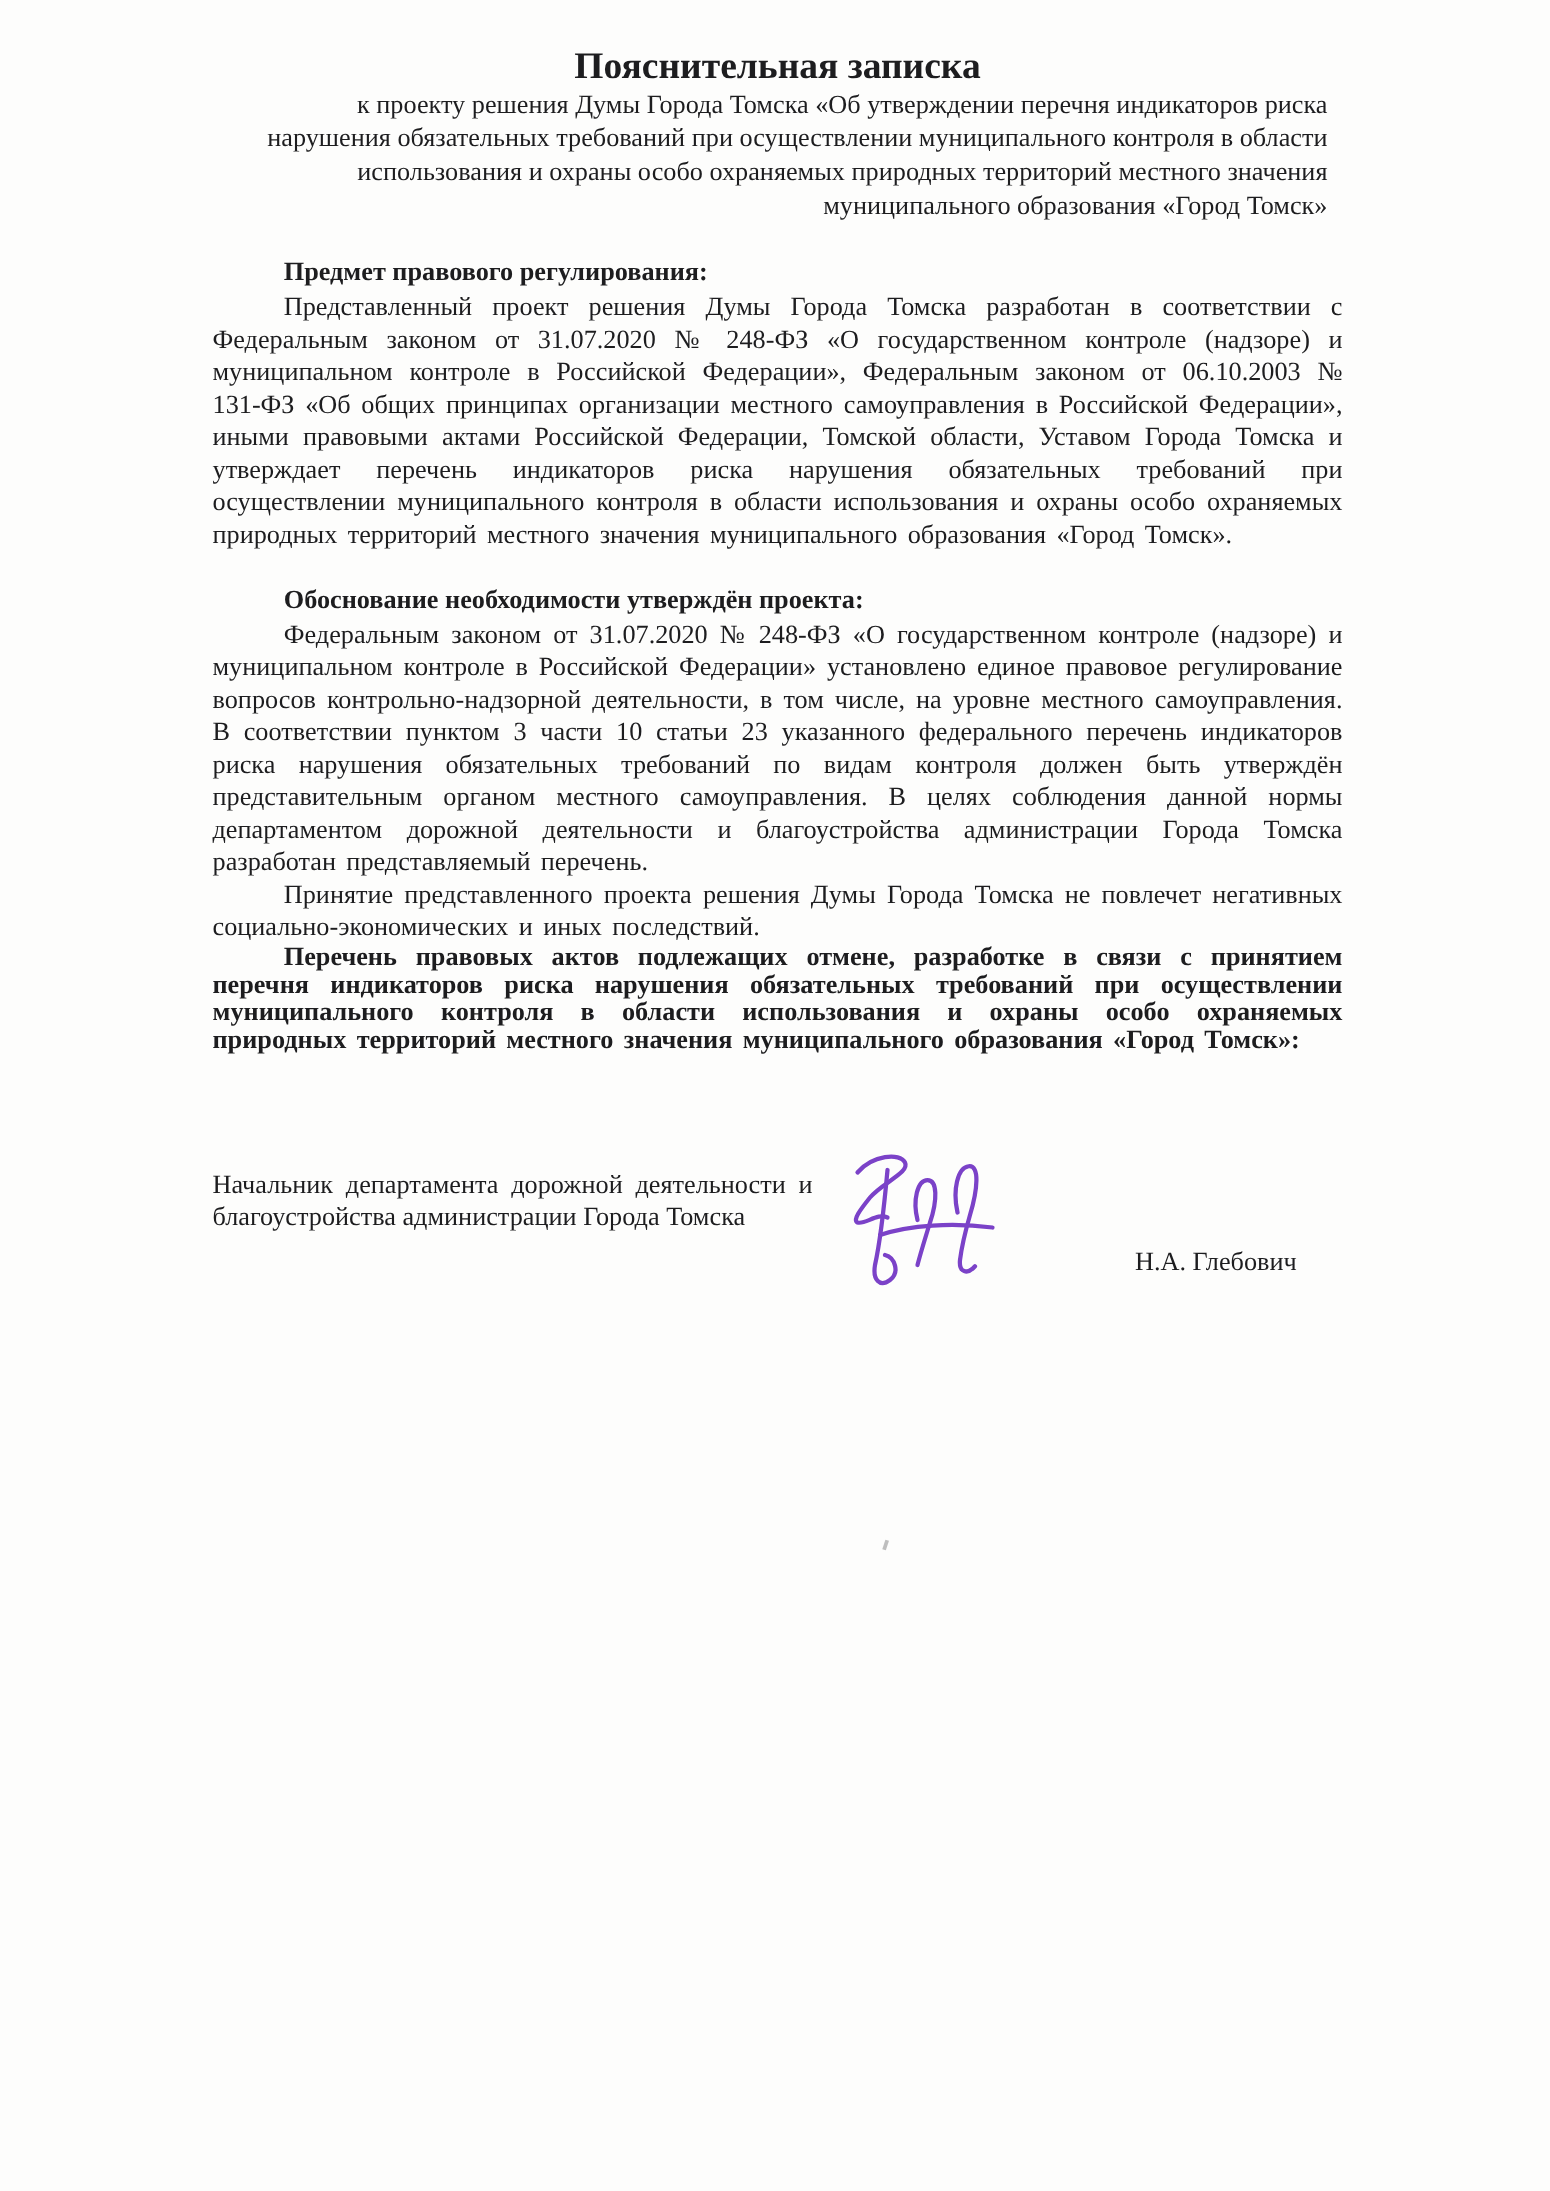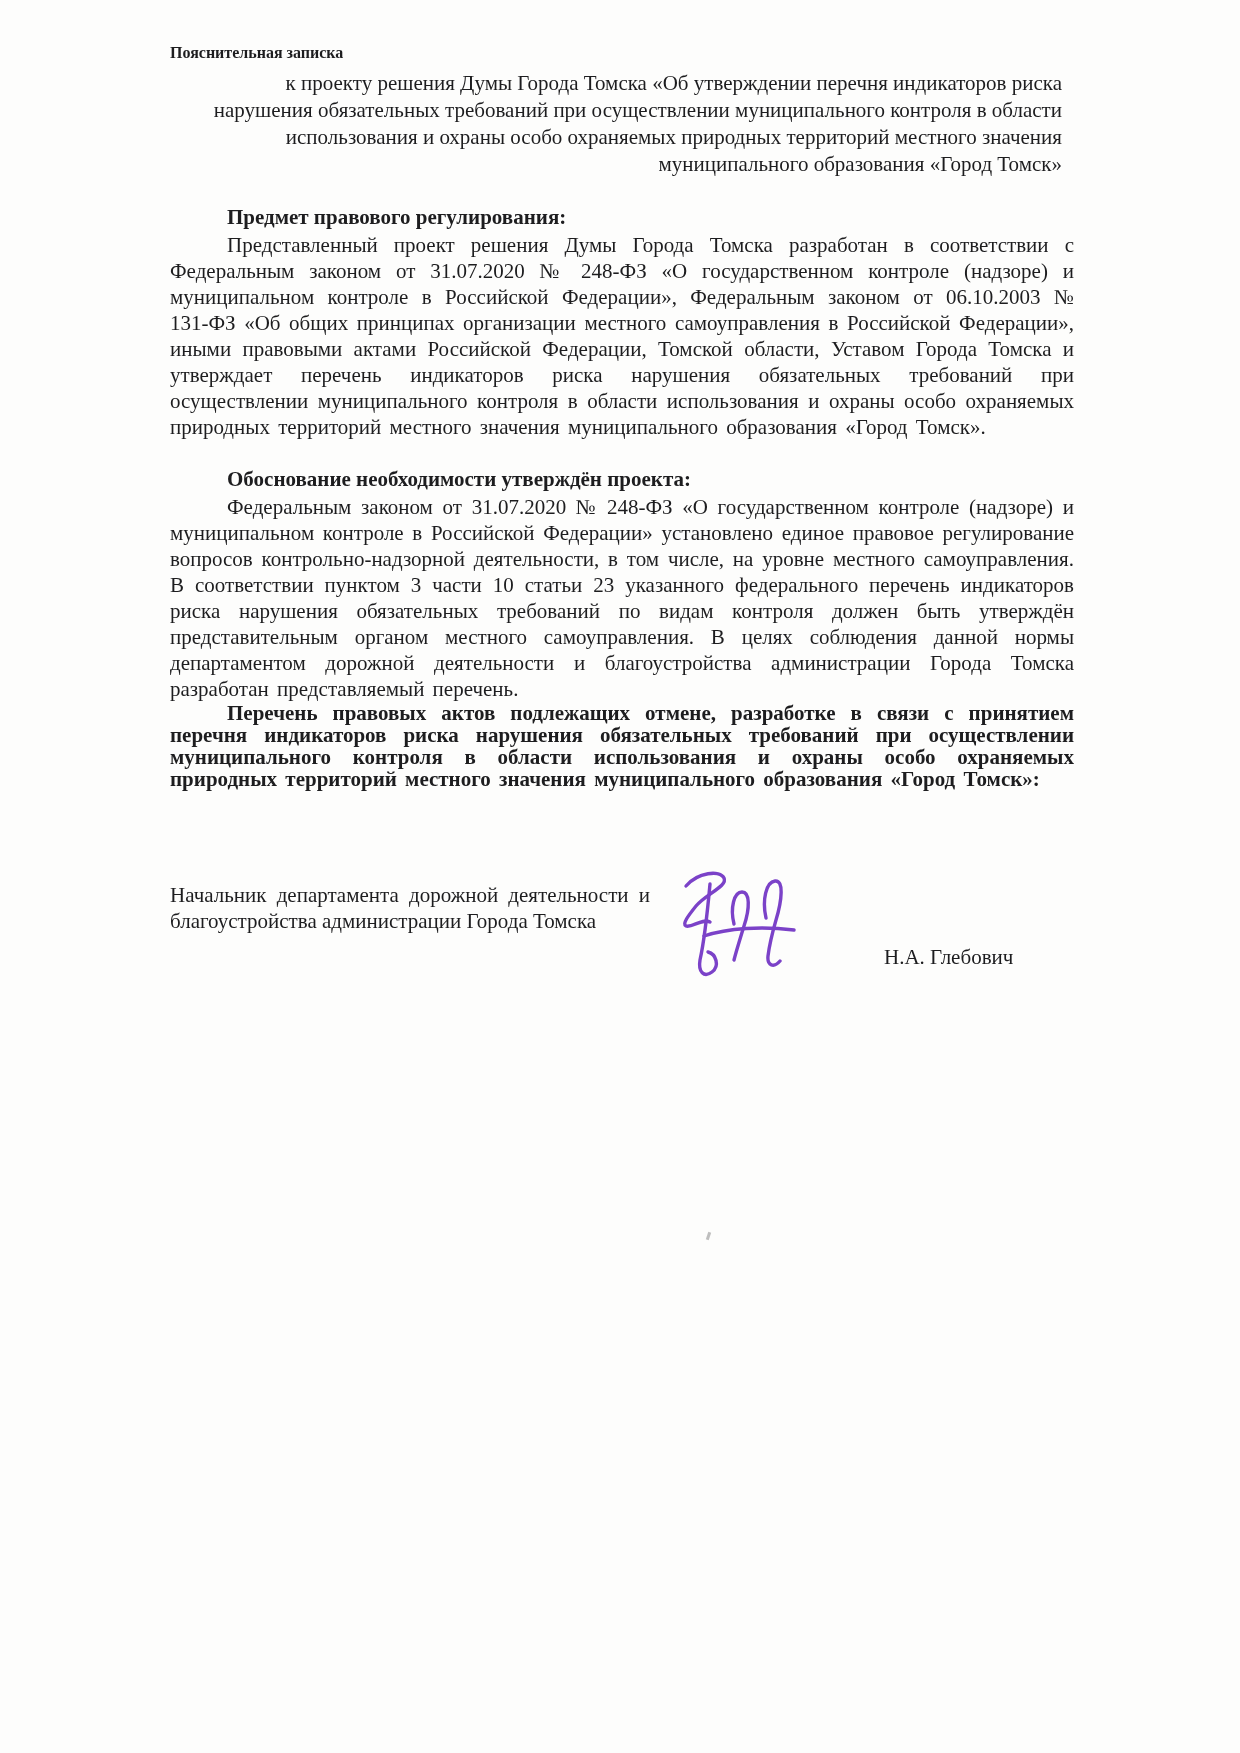--- a/index.html
+++ b/index.html
@@ -16,22 +16,23 @@
     color: #1d1d1f;
     font-family: "Liberation Serif", "DejaVu Serif", serif;
     font-size: 21px;
     line-height: 26px;
     overflow: hidden;
   }
   .content {
     padding: 40px 166px 0 170px;
   }
   .doc-title {
+    text-align: center;
     font-weight: bold;
-    font-size: 16px;
+    font-size: 30px;
     margin: 0;
   }
   .doc-subtitle {
     text-align: right;
     margin: 4px auto 0 auto;
     width: 880px;
     line-height: 27px;
   }
   .section-heading {
     font-weight: bold;
@@ -78,21 +79,21 @@
   }
   .sig-scribble {
     position: absolute;
     left: 488px;
     top: -18px;
     width: 160px;
     height: 125px;
   }
   .sig-name {
     position: absolute;
-    left: 714px;
+    left: 738px;
     top: 62px;
     white-space: nowrap;
     text-align: center;
   }
   .scan-artifact {
     position: absolute;
     left: 707px;
     top: 1232px;
     width: 3px;
     height: 8px;
@@ -112,20 +113,21 @@
     <div class="doc-subtitle">к проекту решения Думы Города Томска «Об утверждении перечня индикаторов риска нарушения обязательных требований при осуществлении муниципального контроля в области использования и охраны особо охраняемых природных территорий местного значения муниципального образования «Город Томск»</div>
 
     <p class="section-heading">Предмет правового регулирования:</p>
 
     <p class="body-par first">Представленный проект решения Думы Города Томска разработан в соответствии с Федеральным законом от 31.07.2020 № 248-ФЗ «О государственном контроле (надзоре) и муниципальном контроле в Российской Федерации», Федеральным законом от 06.10.2003 № 131-ФЗ «Об общих принципах организации местного самоуправления в Российской Федерации», иными правовыми актами Российской Федерации, Томской области, Уставом Города Томска и утверждает перечень индикаторов риска нарушения обязательных требований при осуществлении муниципального контроля в области использования и охраны особо охраняемых природных территорий местного значения муниципального образования «Город Томск».</p>
 
     <p class="section-heading">Обоснование необходимости утверждён проекта:</p>
 
     <p class="body-par first">Федеральным законом от 31.07.2020 № 248-ФЗ «О государственном контроле (надзоре) и муниципальном контроле в Российской Федерации» установлено единое правовое регулирование вопросов контрольно-надзорной деятельности, в том числе, на уровне местного самоуправления. В соответствии пунктом 3 части 10 статьи 23 указанного федерального перечень индикаторов риска нарушения обязательных требований по видам контроля должен быть утверждён представительным органом местного самоуправления. В целях соблюдения данной нормы департаментом дорожной деятельности и благоустройства администрации Города Томска разработан представляемый перечень.</p>
 
+    <p class="body-par">Принятие представленного проекта решения Думы Города Томска не повлечет негативных социально-экономических и иных последствий.</p>
 
     <p class="bold-par">Перечень правовых актов подлежащих отмене, разработке в связи с принятием перечня индикаторов риска нарушения обязательных требований при осуществлении муниципального контроля в области использования и охраны особо охраняемых природных территорий местного значения муниципального образования «Город Томск»:</p>
 
 
     <div class="sig-block">
 
       <div class="sig-position">Начальник департамента дорожной деятельности и благоустройства администрации Города Томска</div>
 
       <svg class="sig-scribble" viewBox="0 0 160 125" aria-hidden="true">
         <g fill="none" stroke-width="3.4" stroke-linecap="round" stroke-linejoin="round" stroke="#7b42c8">

